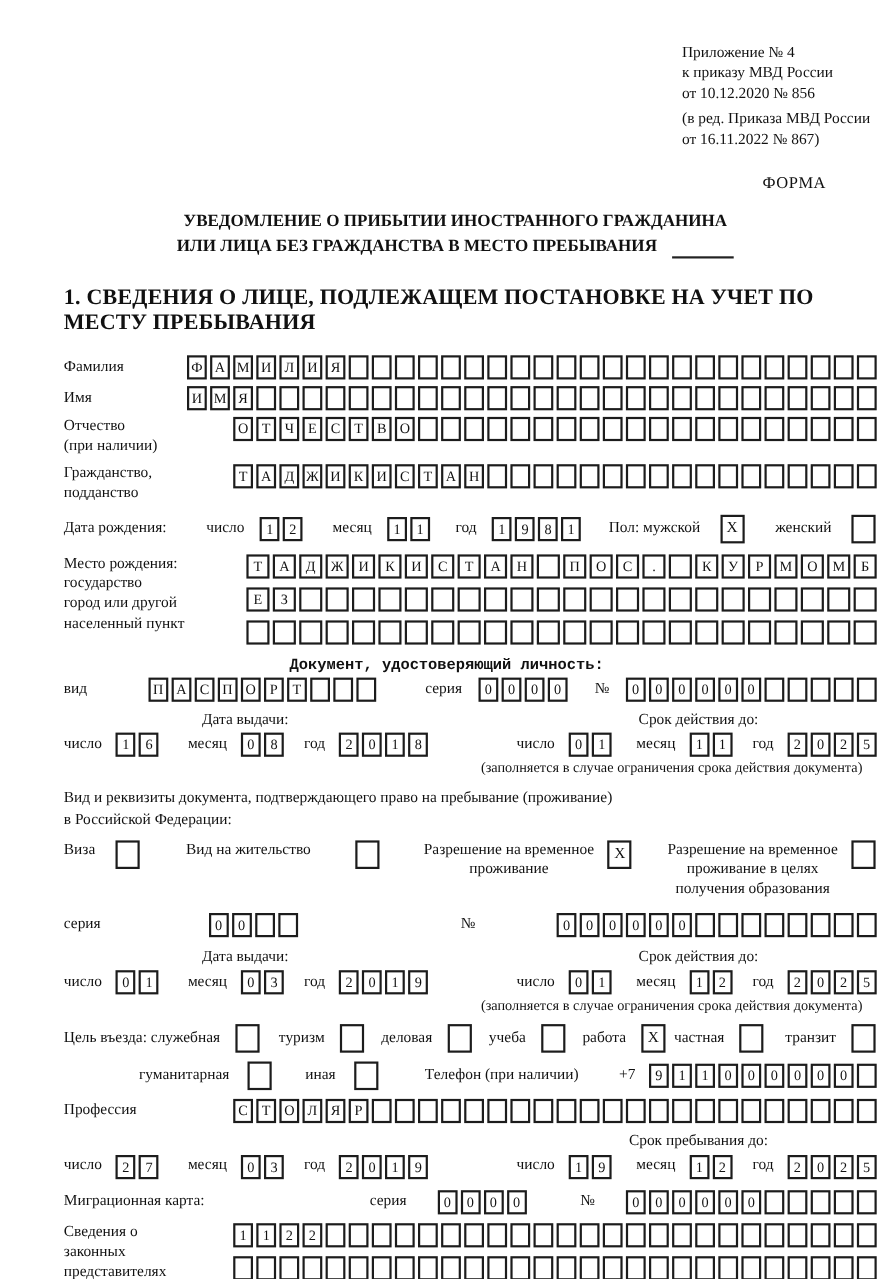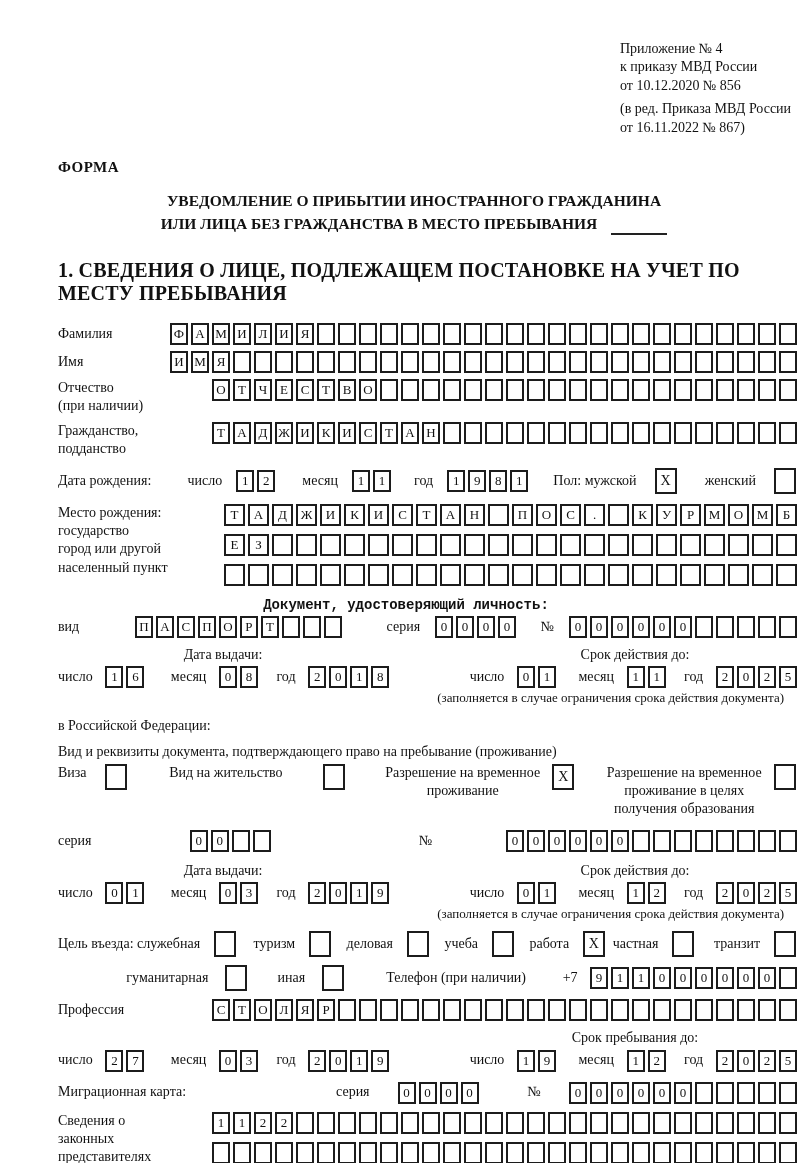--- a/index.html
+++ b/index.html
@@ -2,21 +2,21 @@
 <html><head>
 <meta charset="utf-8">
 <style>
   html,body{margin:0;padding:0;background:#ffffff;}
   body{width:800px;min-height:1163px;font-family:"Liberation Serif","DejaVu Serif",serif;color:#111;}
   .page{width:800px;min-height:1163px;box-sizing:border-box;padding:40px 0 20px 58px;}
 
   
   .hdr{margin-left:562px;font-size:14px;line-height:1.32;}
   .hdr .amend{margin-top:5px;}
-  .forma{font-weight:bold;font-size:15px;text-align:left;padding-right:34px;margin-top:22px;letter-spacing:0.5px;}
+  .forma{font-weight:normal;font-size:15px;text-align:right;padding-right:49px;margin-top:22px;letter-spacing:0.5px;}
 
   
   .title{margin-top:14px;text-align:center;font-weight:bold;font-size:15.5px;line-height:1.45;padding-right:30px;}
   .title .l2wrap{display:flex;justify-content:center;align-items:flex-end;}
   .blank-line{display:inline-block;width:56px;border-bottom:2px solid #222;margin-left:14px;height:14px;}
 
   .sect{margin-top:24px;margin-bottom:18px;font-weight:bold;font-size:20px;letter-spacing:0.2px;}
 
   
   .frow{display:flex;align-items:center;margin-bottom:6px;justify-content:space-between;}
@@ -451,28 +451,28 @@
           <div class="cbox">0</div>
           <div class="cbox">2</div>
           <div class="cbox">5</div>
         </div>
       </div>
       <div class="frow right mb10">
         <div class="lbl small">
           <div>(заполняется в случае ограничения срока действия документа)</div>
         </div>
       </div>
+      <div class="frow nogap">
+        <div class="lbl">
+          <div>Вид и реквизиты документа, подтверждающего право на пребывание (проживание)</div>
+        </div>
+      </div>
       <div class="frow mb8">
         <div class="lbl">
           <div>в Российской Федерации:</div>
-        </div>
-      </div>
-      <div class="frow nogap">
-        <div class="lbl">
-          <div>Вид и реквизиты документа, подтверждающего право на пребывание (проживание)</div>
         </div>
       </div>
       <div class="frow top mb12">
         <div class="lbl">
           <div>Виза</div>
         </div>
         <div class="chkbox"></div>
         <div class="sp" style="width: 22px;"></div>
         <div class="lbl">
           <div>Вид на жительство</div>

